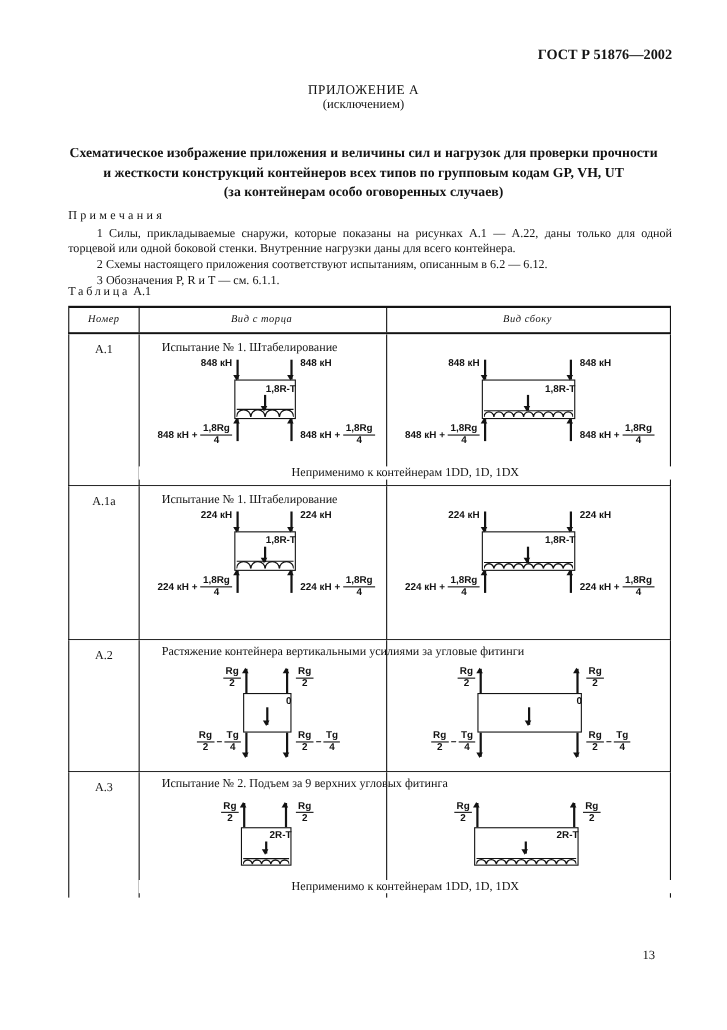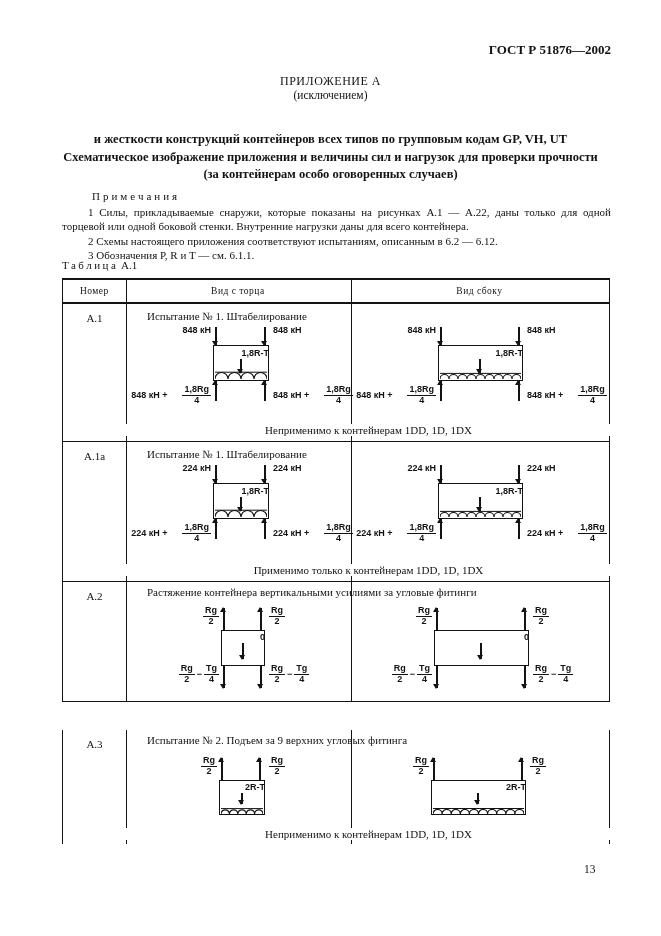--- a/index.html
+++ b/index.html
@@ -3,67 +3,67 @@
 <meta charset="utf-8">
 <style>
   html,body{margin:0;padding:0;background:#e8e8e8;}
   .page{position:relative;width:661px;height:936px;background:#fff;font-family:"Liberation Serif",serif;color:#131313;overflow:hidden;}
 
   .doc-number{position:absolute;top:42px;right:50px;font-weight:bold;font-size:13px;}
   .appendix{position:absolute;top:74px;left:0;width:100%;text-align:center;font-size:12px;letter-spacing:.5px;}
   .appendix-note{position:absolute;top:89px;left:0;width:100%;text-align:center;font-size:11.5px;}
   .doc-title{position:absolute;top:131px;left:0;width:100%;text-align:center;font-weight:bold;font-size:12.5px;line-height:17.5px;}
   .notes{position:absolute;top:189px;left:62px;width:549px;font-size:11px;line-height:14.5px;}
-  .notes-heading{margin-left:30px;letter-spacing:3px;margin-bottom:1px;}
+  .notes-heading{letter-spacing:3px;margin-bottom:1px;}
   .notes p{margin:0;text-indent:26px;text-align:justify;}
   .tbl-caption{position:absolute;top:259px;left:62px;font-size:11px;}
   .cap-word{letter-spacing:2.5px;}
   .page-number{position:absolute;top:863px;left:584px;font-size:11.5px;}
 
   
   .gtable{position:absolute;left:62px;top:278px;width:548px;border-top:2px solid #131313;}
   .thead{position:relative;display:flex;height:24px;border-bottom:2px solid #131313;border-left:1.2px solid #131313;border-right:1.2px solid #131313;box-sizing:border-box;}
-  .th{display:flex;align-items:center;justify-content:center;font-size:9.5px;letter-spacing:.5px;}
+  .th{display:flex;align-items:center;justify-content:center;font-size:9.5px;letter-spacing:.5px;font-style:italic;}
   .th.c1{width:63px;} .th.c2{width:225px;} .th.c3{width:260px;}
   .trow{position:relative;border-left:1.2px solid #131313;border-right:1.2px solid #131313;border-bottom:1.6px solid #131313;box-sizing:border-box;background:#fff;}
-  .trow.cut{border-bottom:none;margin-top:28px;}
+  .trow.cut{border-bottom:none;}
   .vline{position:absolute;top:0;bottom:0;width:1.2px;background:#131313;z-index:1;}
   .v1{left:63px;} .v2{left:288px;}
   .cell-num{position:absolute;left:0;top:8px;width:63px;text-align:center;font-size:11px;}
   .row-title{position:absolute;left:84px;top:6px;font-size:11px;white-space:nowrap;}
   .row-caption{position:absolute;left:63px;width:485px;text-align:center;font-size:11px;background:#fff;z-index:2;}
 
   
   .dbox{position:absolute;border:1.6px solid #131313;box-sizing:border-box;}
   .ar{position:absolute;width:1.6px;background:#131313;}
   .ar.down::after{content:"";position:absolute;left:-2.8px;bottom:-1px;border-left:3.4px solid transparent;border-right:3.4px solid transparent;border-top:5.5px solid #131313;}
   .ar.up::after{content:"";position:absolute;left:-2.8px;top:-1px;border-left:3.4px solid transparent;border-right:3.4px solid transparent;border-bottom:5.5px solid #131313;}
   .dlbl{position:absolute;font-family:"Liberation Sans",sans-serif;font-weight:bold;font-size:9px;white-space:nowrap;}
   .dlbl.right{text-align:right;} .dlbl.center{text-align:right;}
   .expr{position:absolute;font-family:"Liberation Sans",sans-serif;font-weight:bold;font-size:9px;display:flex;align-items:center;white-space:nowrap;}
   .expr.r{justify-content:flex-end;}
-  .frac{display:inline-block;text-align:center;margin-left:15px;}
+  .frac{display:inline-block;text-align:center;margin-left:3px;}
   .frac.solo{margin-left:0;}
   .frac .fn{display:block;border-bottom:1.1px solid #131313;line-height:9.5px;padding:0 2px;}
   .frac .fd{display:block;line-height:9.5px;}
   .minus{margin:0 2px;}
   .scal{position:absolute;}
 </style>
 </head>
 <body>
 
 <div class="page">
 
   <div class="doc-number">ГОСТ Р 51876—2002</div>
   <div class="appendix">ПРИЛОЖЕНИЕ А</div>
   <div class="appendix-note">(исключением)</div>
 
   <div class="doc-title">
+    <div>Схематическое изображение приложения и величины сил и нагрузок для проверки прочности</div>
     <div>и жесткости конструкций контейнеров всех типов по групповым кодам GP, VH, UT</div>
-    <div>Схематическое изображение приложения и величины сил и нагрузок для проверки прочности</div>
     <div>(за контейнерам особо оговоренных случаев)</div>
   </div>
 
   <div class="notes">
     <div class="notes-heading">Примечания</div>
     <p>1 Силы, прикладываемые снаружи, которые показаны на рисунках А.1 — А.22, даны только для одной торцевой или одной боковой стенки. Внутренние нагрузки даны для всего контейнера.</p>
     <p>2 Схемы настоящего приложения соответствуют испытаниям, описанным в 6.2 — 6.12.</p>
     <p>3 Обозначения P, R и T — см. 6.1.1.</p>
   </div>
 
@@ -202,21 +202,20 @@
           </span>
       </div>
       <div class="expr" style="left:464px;top:81px">
         <span>224 кН +</span>
         <span class="frac">
             <span class="fn">1,8Rg</span>
             <span class="fd">4</span>
           </span>
       </div>
 
-      <div class="row-caption" style="top:122px">Применимо только к контейнерам 1DD, 1D, 1DX</div>
     </div>
 
     <div class="trow" style="height:120px">
       <div class="vline v1"></div>
       <div class="vline v2"></div>
       <div class="cell-num">А.2</div>
       <div class="row-title" style="top:4px">Растяжение контейнера вертикальными усилиями за угловые фитинги</div>
 
       <div class="dbox" style="left:158px;top:48px;width:44px;height:36px"></div>
       <div class="ar up" style="left:160px;top:26px;height:22px"></div>

